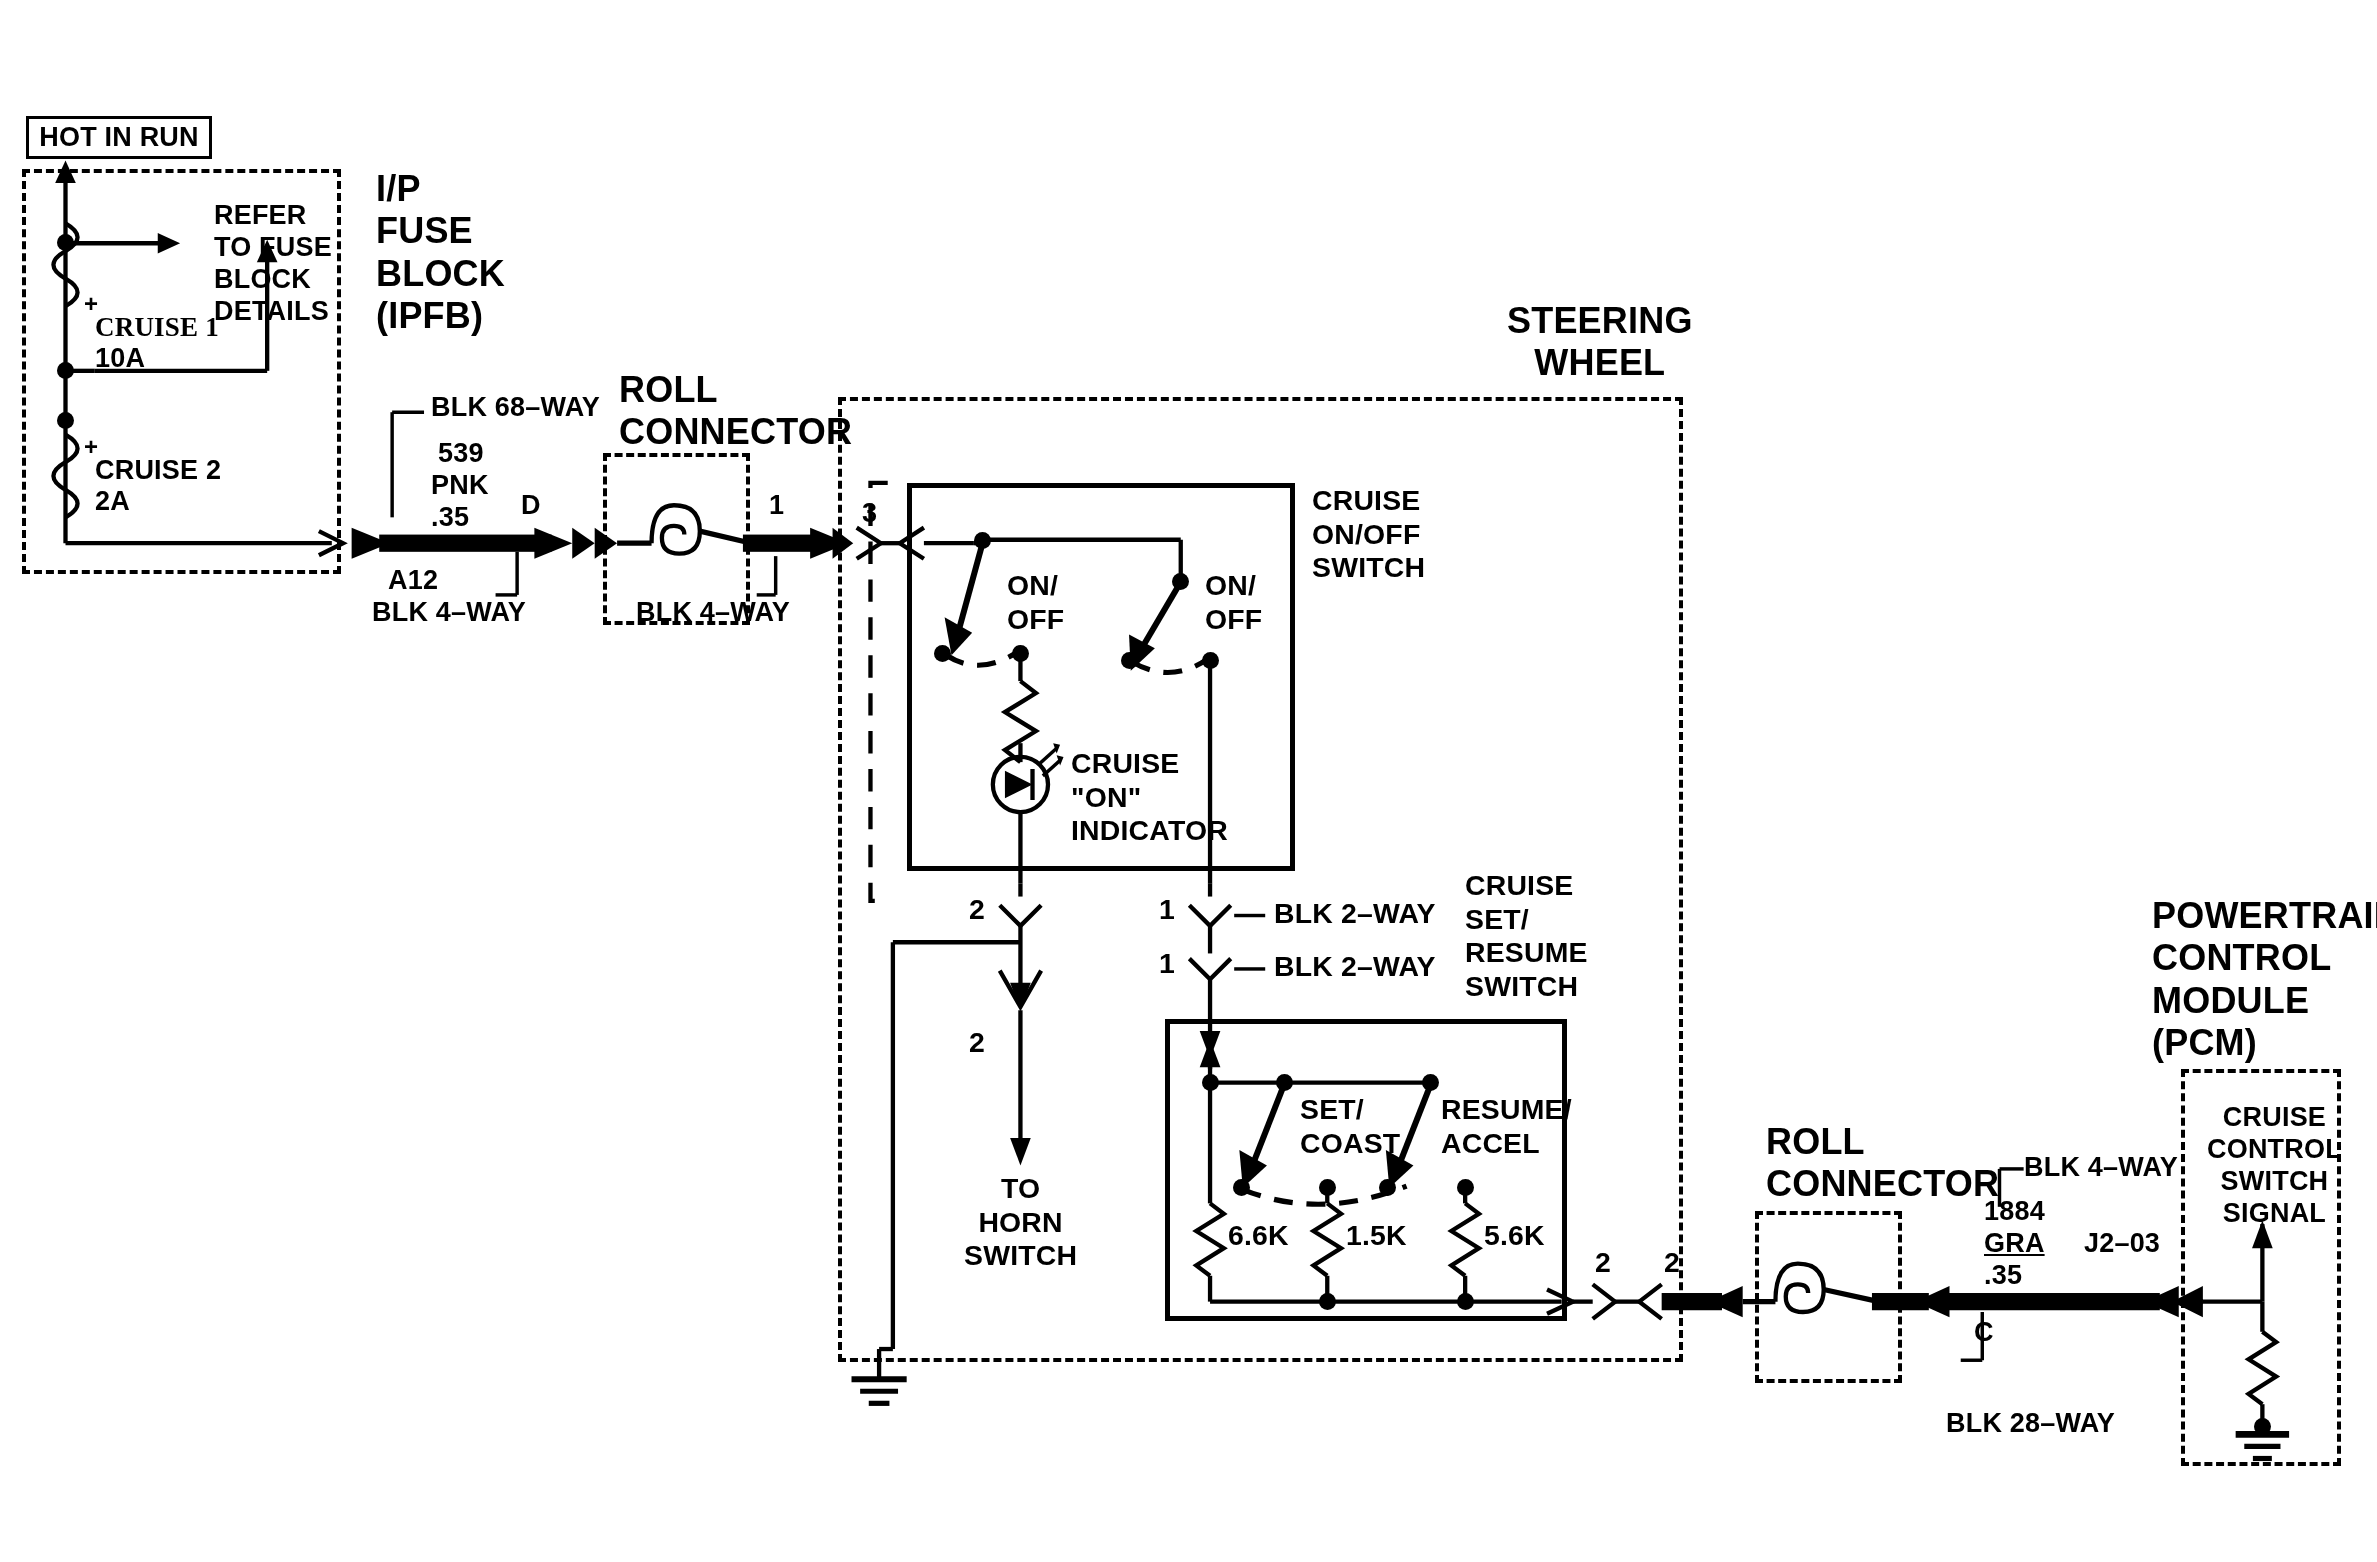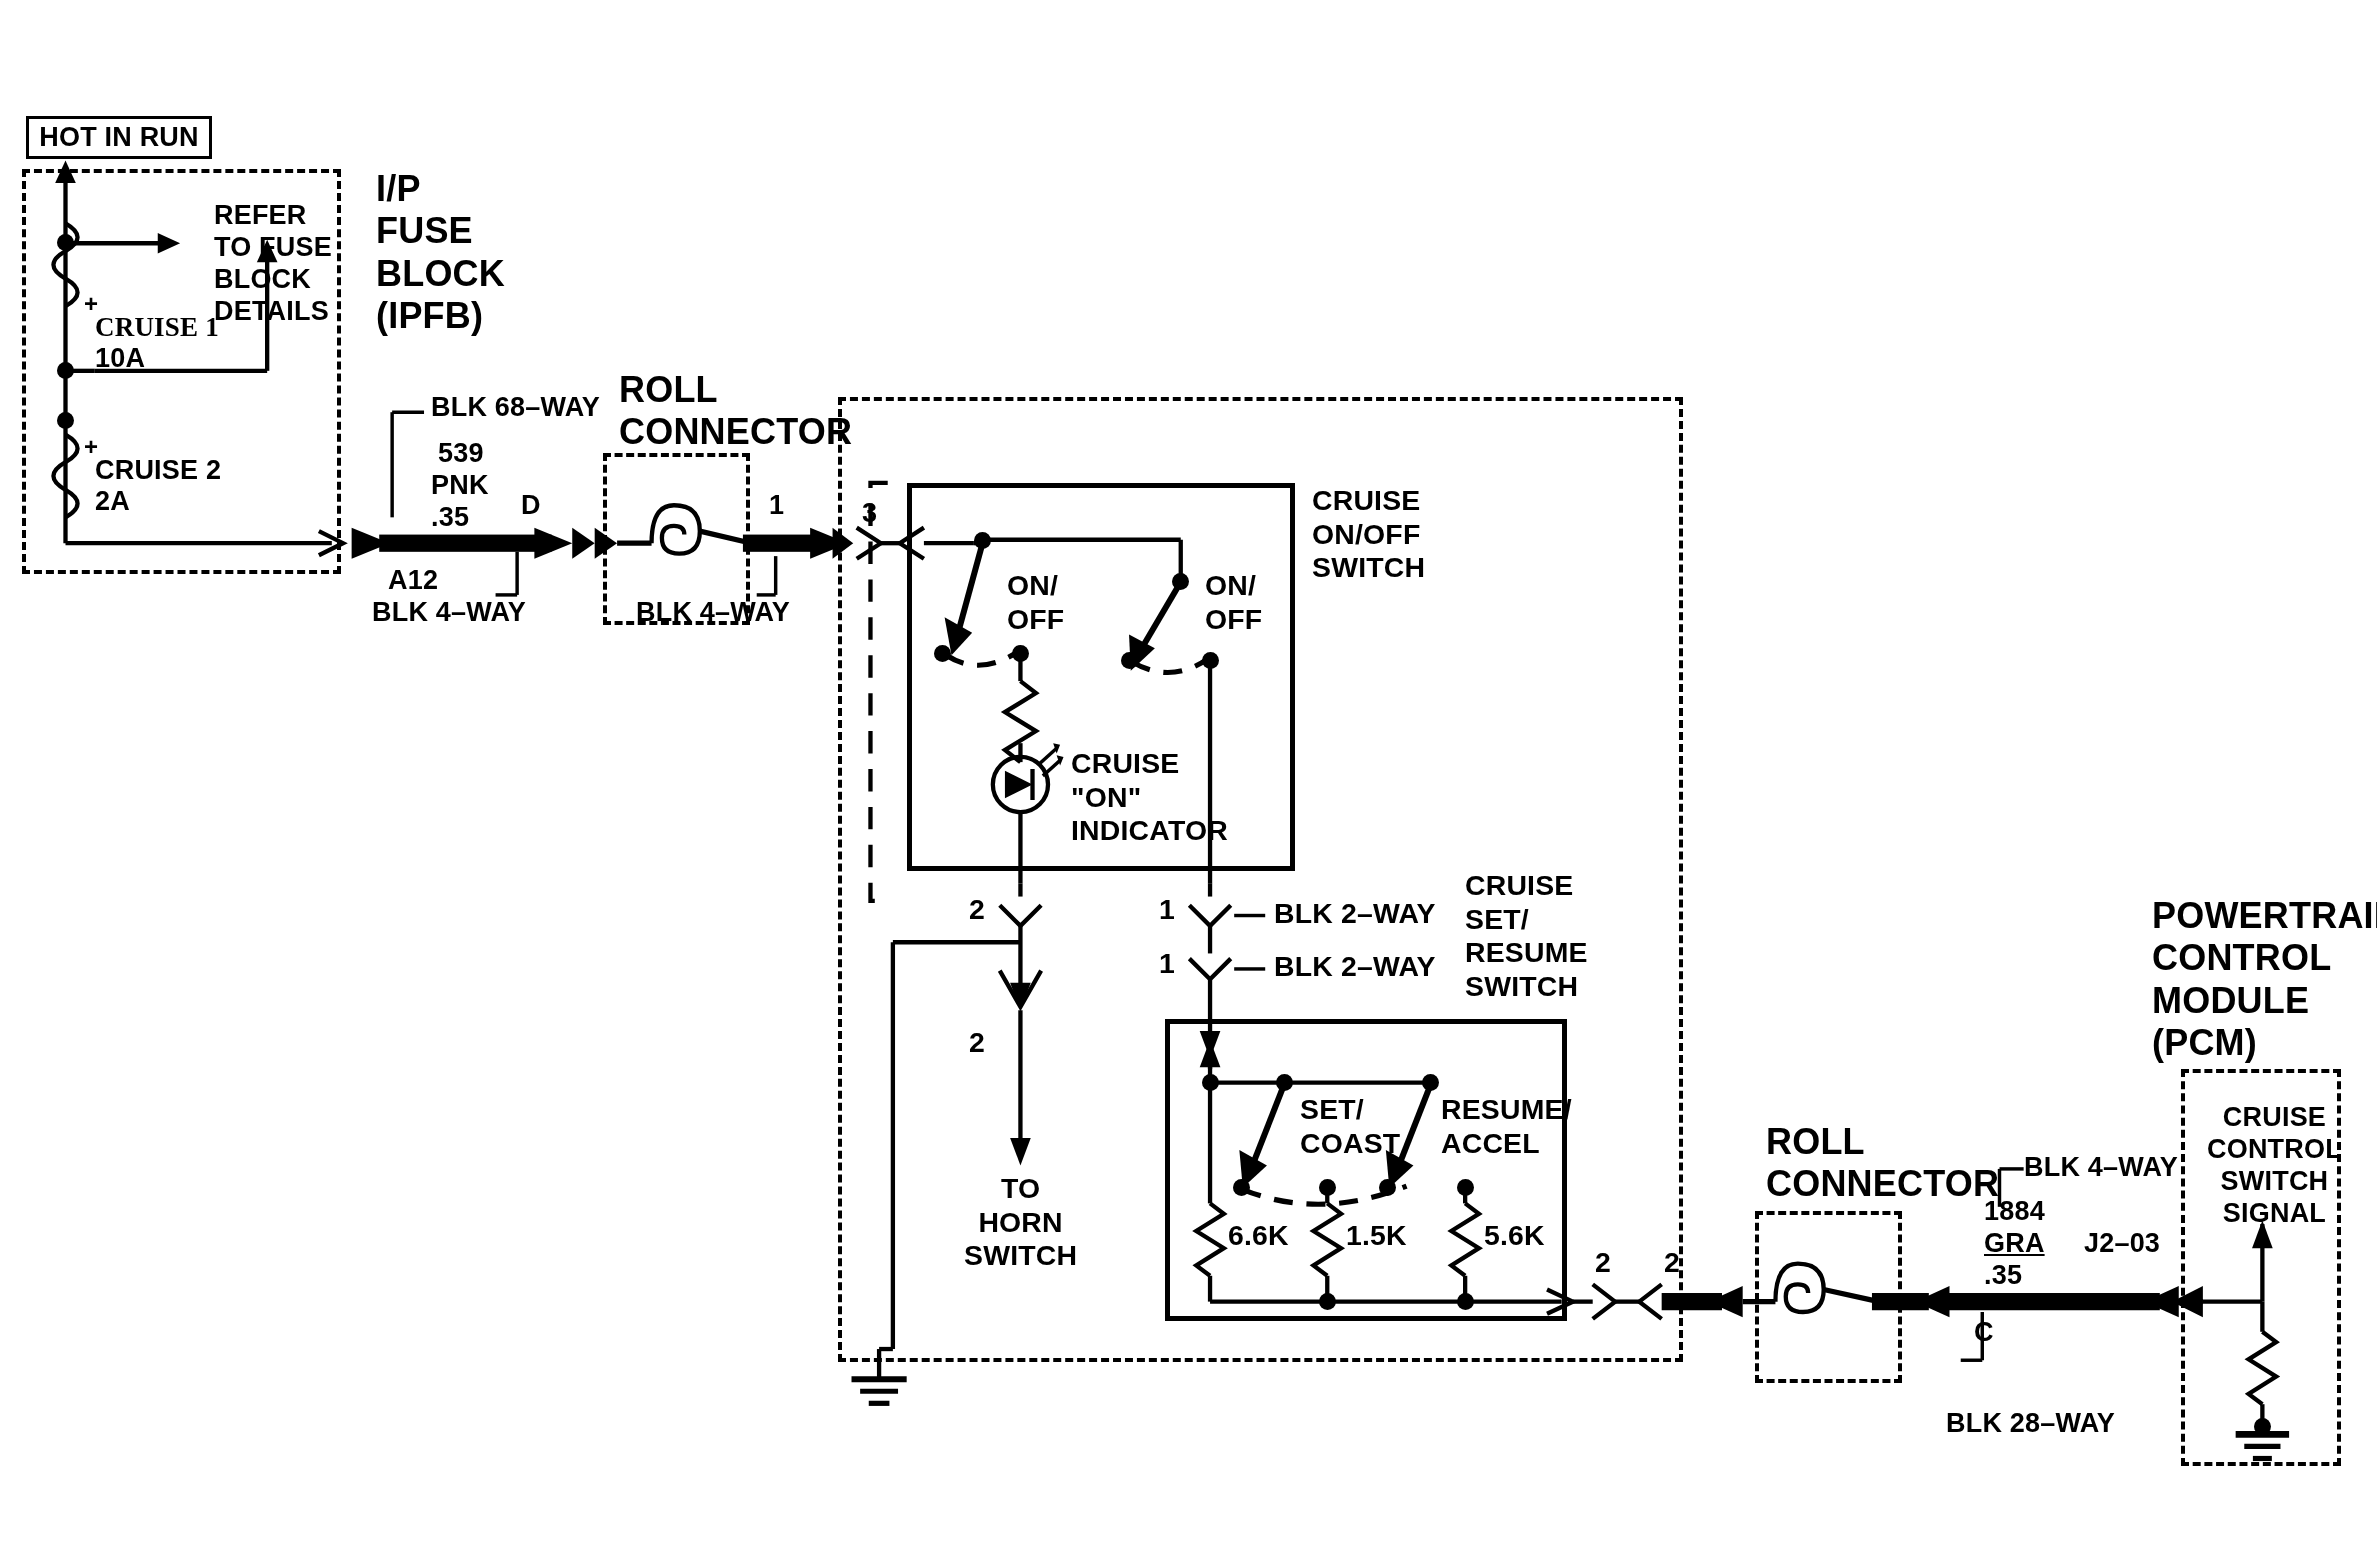--- a/index.html
+++ b/index.html
@@ -334,20 +334,22 @@
   <div class="lbl t31 bold" style="left:431px; top:502px;">.35</div>
   <div class="lbl t31 bold" style="left:521px; top:490px;">D</div>
   <div class="lbl t31 bold" style="left:372px; top:597px;">BLK 4–WAY</div>
 
   <div class="lbl t42 bold" style="left:603px; top:369px;">ROLL
 CONNECTOR</div>
   <div class="lbl t31 bold" style="left:636px; top:597px;">BLK 4–WAY</div>
   <div class="lbl t31 bold" style="left:769px; top:490px;">1</div>
   <div class="lbl t31 bold" style="left:862px; top:498px;">3</div>
 
+  <div class="lbl t42 bold ctr" style="left:1491px; top:300px;">STEERING
+WHEEL</div>
 
   <div class="lbl t33 bold" style="left:1312px; top:484px;">CRUISE
 ON/OFF
 SWITCH</div>
   <div class="lbl t33 bold" style="left:1007px; top:569px;">ON/
 OFF</div>
   <div class="lbl t33 bold" style="left:1205px; top:569px;">ON/
 OFF</div>
   <div class="lbl t33 bold" style="left:1071px; top:747px;">CRUISE
 "ON"

